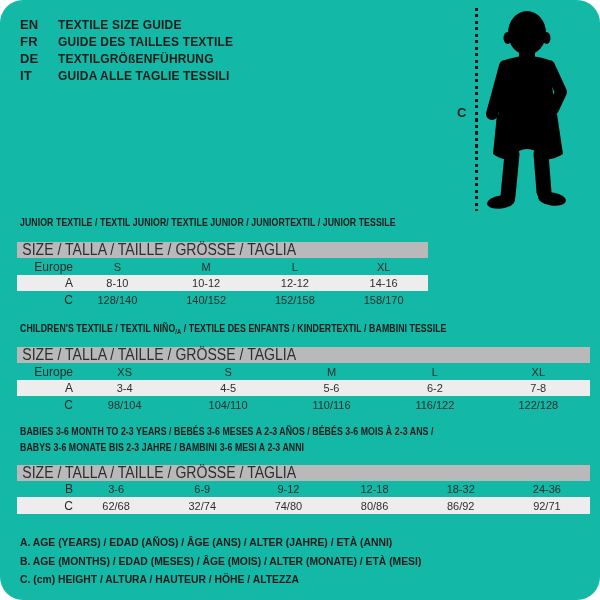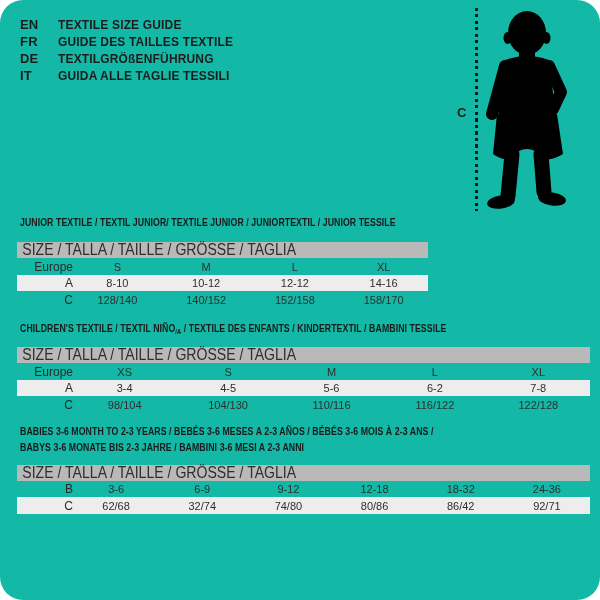--- a/index.html
+++ b/index.html
@@ -152,21 +152,21 @@
       <td class="lbl">A</td>
       <td>3-4</td>
       <td>4-5</td>
       <td>5-6</td>
       <td>6-2</td>
       <td>7-8</td>
     </tr>
     <tr class="h17">
       <td class="lbl">C</td>
       <td>98/104</td>
-      <td>104/130</td>
+      <td>104/110</td>
       <td>110/116</td>
       <td>116/122</td>
       <td>122/128</td>
     </tr>
   </tbody>
     </table>
 
   <div class="sec-title" style="top:425px;">BABIES 3-6 MONTH TO 2-3 YEARS / BEBÉS 3-6 MESES A 2-3 AÑOS / BÉBÉS 3-6 MOIS À 2-3 ANS /</div>
   <div class="sec-title" style="top:441px;">BABYS 3-6 MONATE BIS 2-3 JAHRE / BAMBINI 3-6 MESI A 2-3 ANNI</div>
   <div class="size-band" style="top:465px;width:573px;">
@@ -191,20 +191,25 @@
       <td>12-18</td>
       <td>18-32</td>
       <td>24-36</td>
     </tr>
     <tr class="h17 shaded">
       <td class="lbl">C</td>
       <td>62/68</td>
       <td>32/74</td>
       <td>74/80</td>
       <td>80/86</td>
-      <td>86/42</td>
+      <td>86/92</td>
       <td>92/71</td>
     </tr>
   </tbody>
     </table>
 
+  <div class="footnotes">
+    <div class="footnote">A. AGE (YEARS) / EDAD (AÑOS) / ÂGE (ANS) / ALTER (JAHRE) / ETÀ (ANNI)</div>
+    <div class="footnote">B. AGE (MONTHS) / EDAD (MESES) / ÂGE (MOIS) / ALTER (MONATE) / ETÀ (MESI)</div>
+    <div class="footnote">C. (cm) HEIGHT / ALTURA / HAUTEUR / HÖHE / ALTEZZA</div>
+  </div>
 
 </div>
 
 </body></html>

